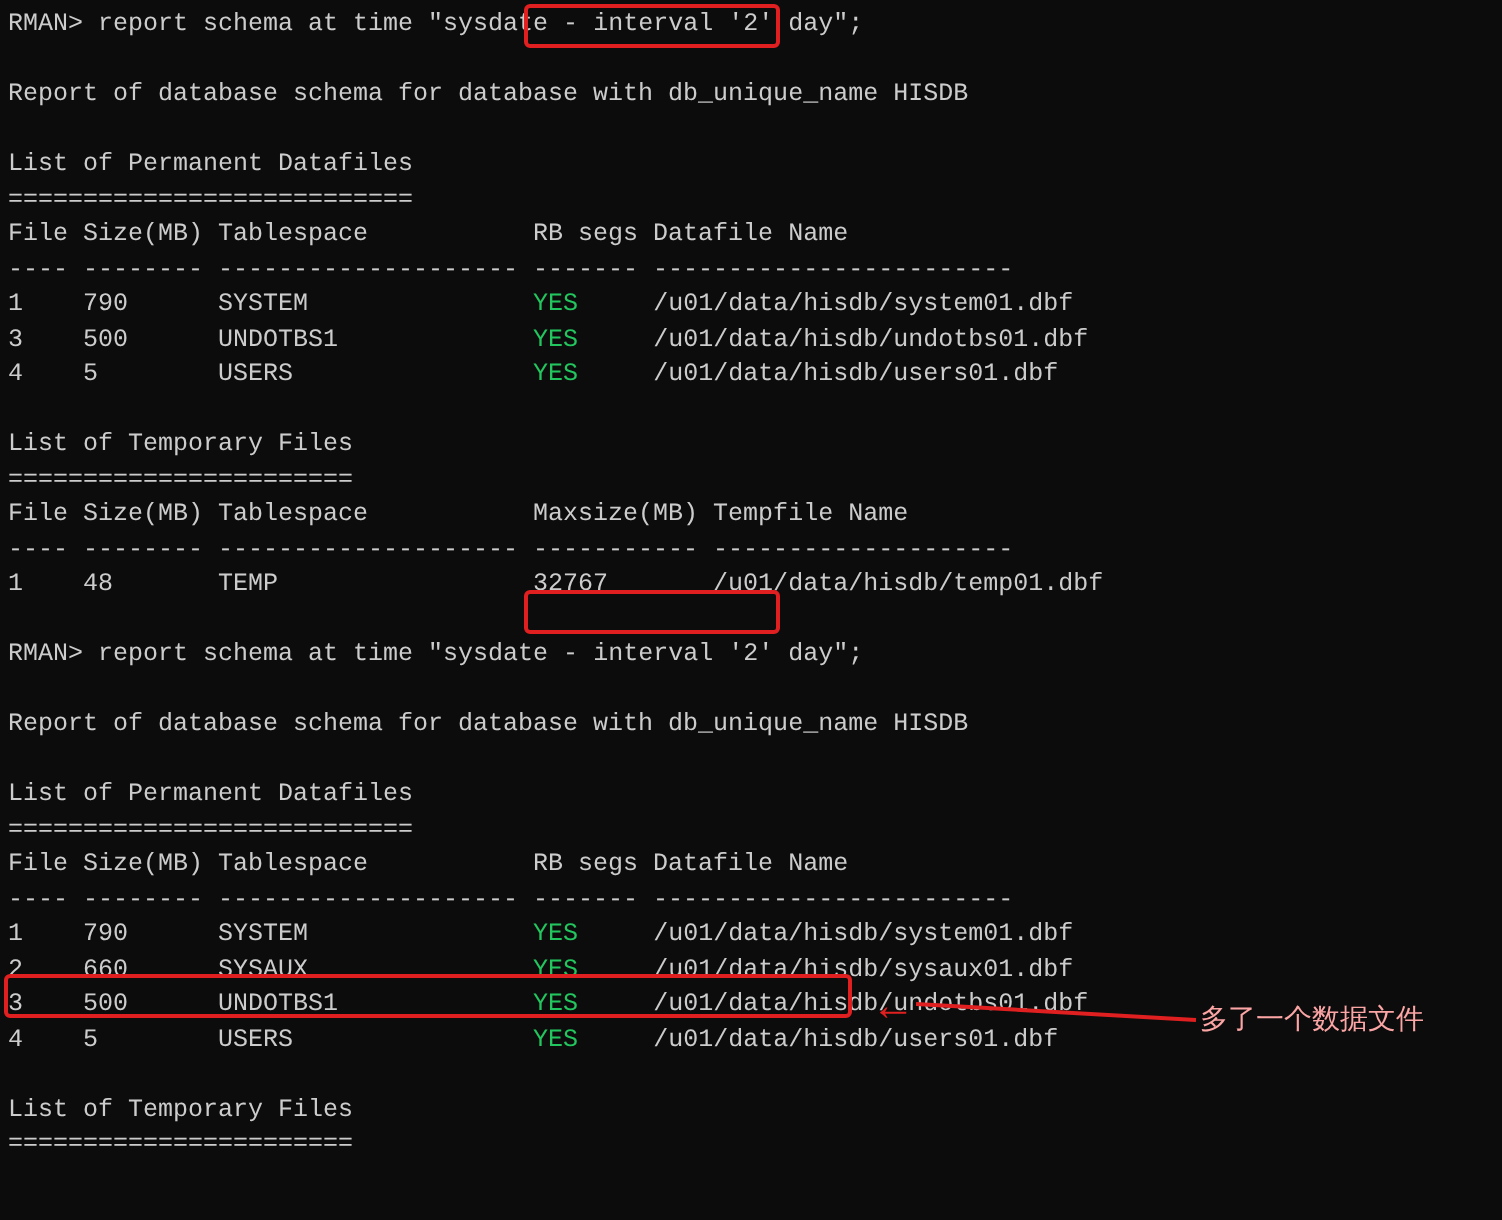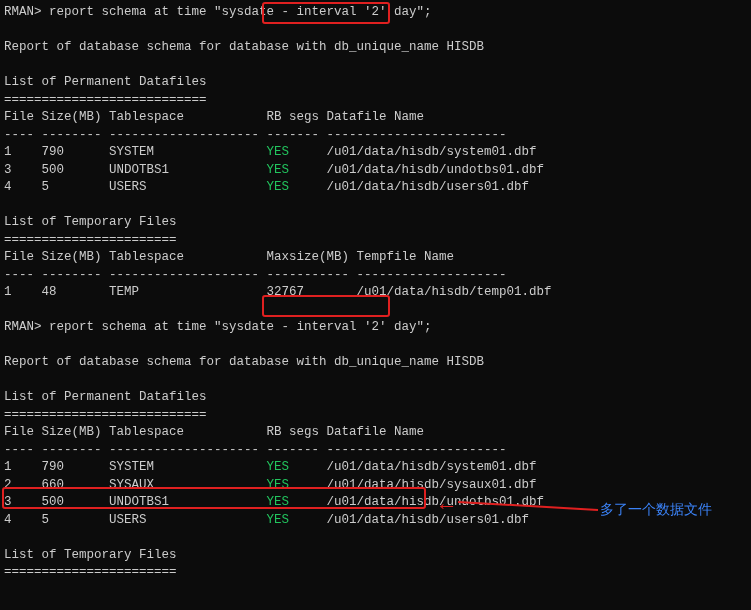--- a/index.html
+++ b/index.html
@@ -24,21 +24,21 @@
   }
   .arrow {
     position: absolute;
     color: #e02020;
     font-size: 22px;
     font-weight: bold;
     pointer-events: none;
   }
   .annot {
     position: absolute;
-    color: #3b82f6;
+    color: #fca5a5;
     font-size: 14px;
     font-family: "Microsoft YaHei", sans-serif;
     pointer-events: none;
   }
 </style>
 </head>
 <body>
 
 <div class="line"><span>RMAN&gt; </span><span>report schema at time "sysdate - </span><span>interval '2' day</span><span>";</span></div>
 <div class="line">&nbsp;</div>

